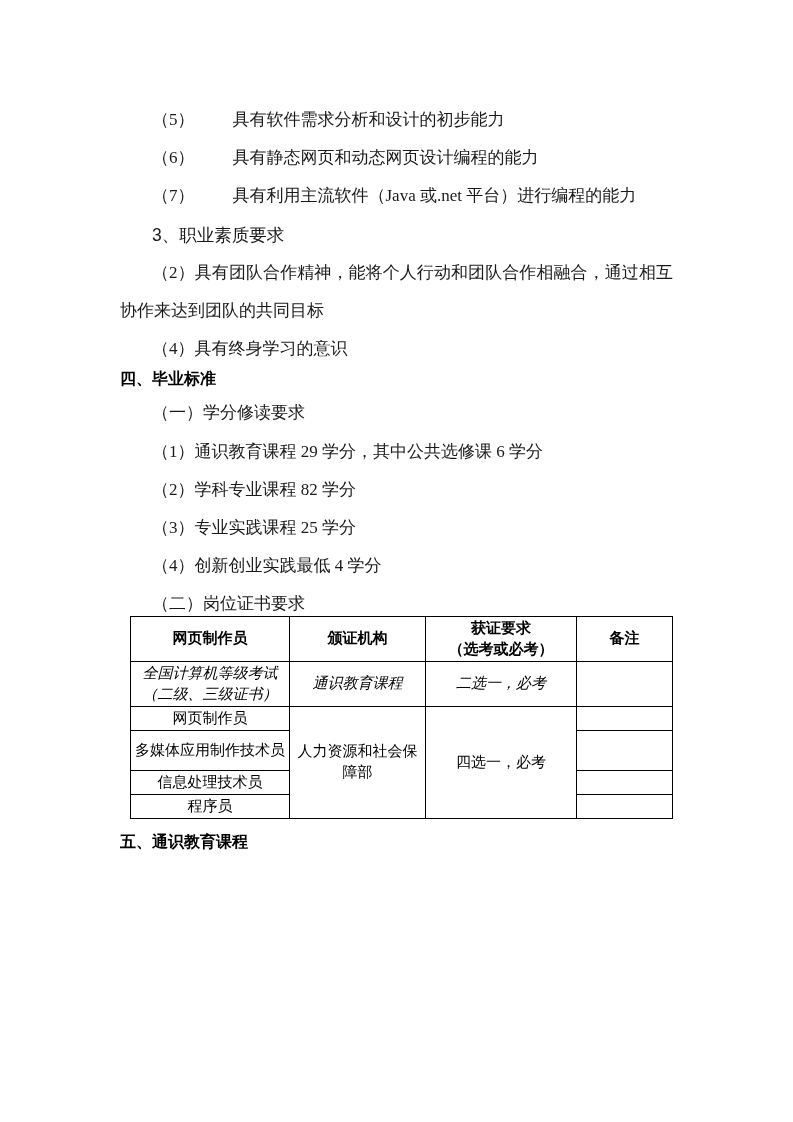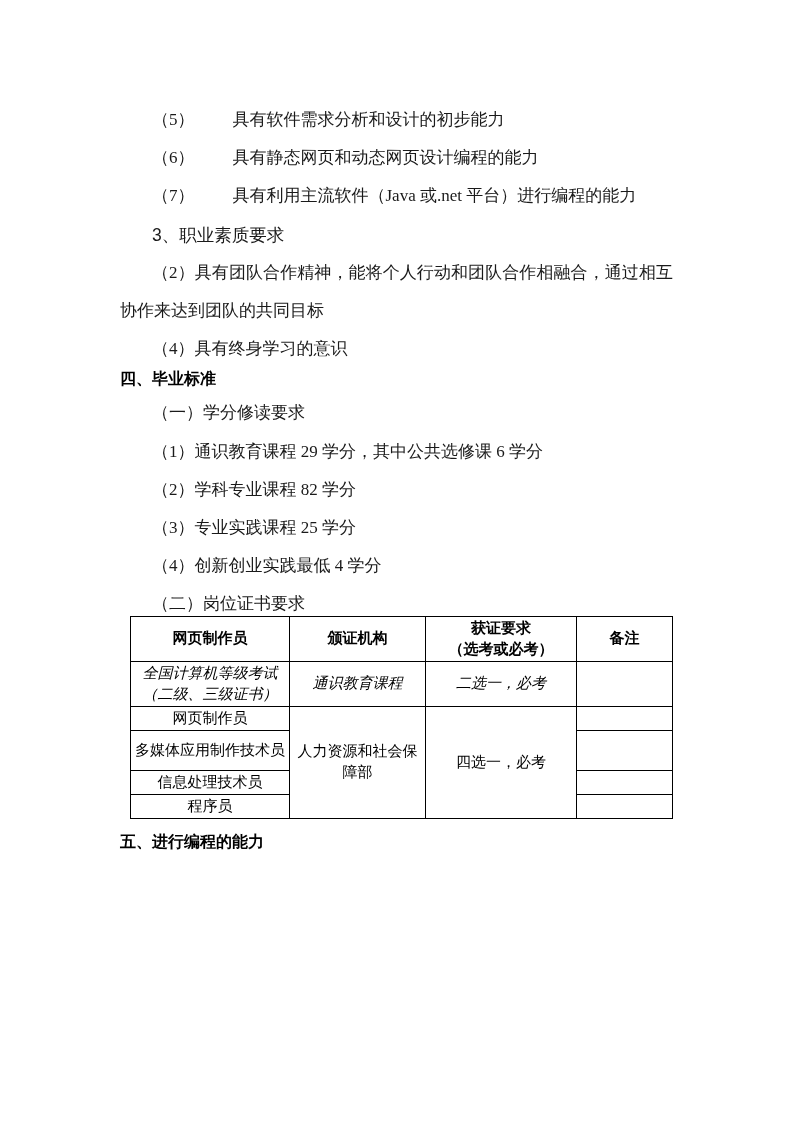--- a/index.html
+++ b/index.html
@@ -131,15 +131,15 @@
       <td>信息处理技术员</td>
       <td></td>
     </tr>
     <tr class="r5">
       <td>程序员</td>
       <td></td>
     </tr>
   </tbody>
     </table>
 
-  <h2 class="h-main last">五、进行编程的能力</h2>
+  <h2 class="h-main last">五、通识教育课程</h2>
 
 </div>
 
 </body></html>

